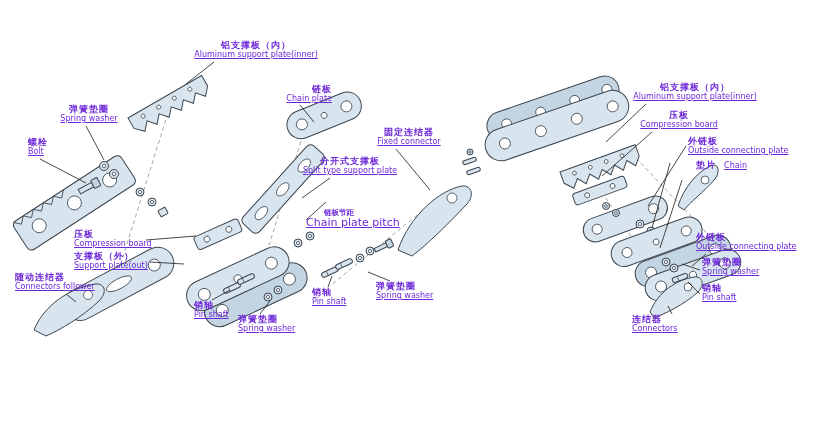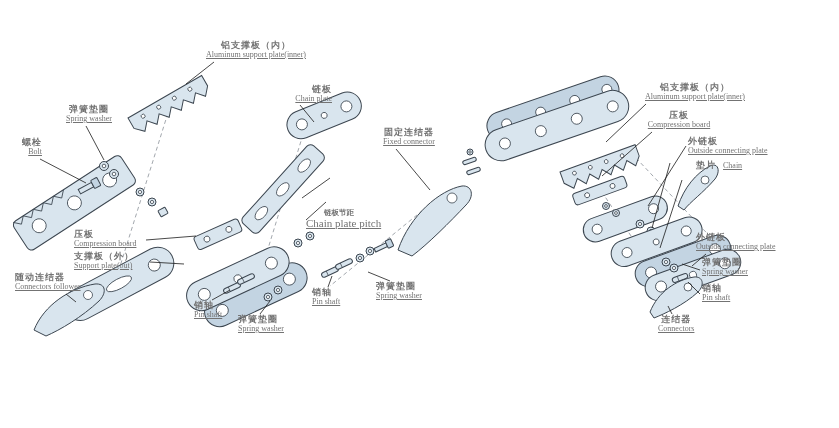--- a/index.html
+++ b/index.html
@@ -6,21 +6,21 @@
   .canvas{position:relative;width:839px;height:428px;background:var(--bg,#ffffff);
           font-family:"DejaVu Sans",sans-serif;overflow:hidden;}
   .canvas svg{position:absolute;left:0;top:0;}
   .part{fill:var(--part_fill,#d9e5ee);stroke:var(--part_stroke,#3c4650);stroke-width:1;}
   .part-dark{fill:var(--part_fill_dark,#c3d4e2);}
   .hole{fill:#ffffff;stroke:var(--part_stroke,#3c4650);stroke-width:0.8;}
   .tooth-line{fill:none;stroke:var(--part_stroke,#3c4650);stroke-width:0.8;}
   .pin-line{stroke:var(--part_stroke,#3c4650);stroke-width:0.7;}
   .axes line{stroke:var(--axis,#8a9098);stroke-width:0.8;stroke-dasharray:4 3;}
   .leaders line{stroke:var(--leader,#1a1a1a);stroke-width:0.8;}
-  .label{position:absolute;line-height:10px;color:#737373;font-family:Liberation Serif, serif;}
+  .label{position:absolute;line-height:10px;color:#6d28d9;}
   .label .zh{display:block;font-size:9px;font-weight:bold;letter-spacing:1px;white-space:nowrap;}
   .label .en{display:block;font-size:8px;text-decoration:underline;white-space:nowrap;}
   .label.sm .zh{font-size:7.5px;letter-spacing:0;}
   .label.sm .en{font-size:11px;}
   .label.single .zh,.label.single .en{display:inline;}
   .label.single .zh{margin-right:3px;padding-left:24px;}
 </style>
 </head>
 <body>
 
@@ -323,32 +323,36 @@
   <div class="label" style="left:282px;top:84px;width:50px;text-align:right;">
     <span class="zh">链板</span>
     <span class="en">Chain plate</span>
   </div>
 
   <div class="label" style="left:374px;top:127px;width:70px;text-align:center;">
     <span class="zh">固定连结器</span>
     <span class="en">Fixed connector</span>
   </div>
 
+  <div class="label" style="left:300px;top:156px;width:100px;text-align:center;">
+    <span class="zh">分开式支撑板</span>
+    <span class="en">Split type support plate</span>
+  </div>
 
   <div class="label sm" style="left:306px;top:184px;width:66px;text-align:center;margin-top:24px;">
     <span class="zh">链板节距</span>
     <span class="en">Chain plate pitch</span>
   </div>
 
   <div class="label" style="left:60px;top:104px;width:58px;text-align:center;">
     <span class="zh">弹簧垫圈</span>
     <span class="en">Spring washer</span>
   </div>
 
-  <div class="label" style="left:22px;top:137px;text-align:right;">
+  <div class="label" style="left:28px;top:137px;">
     <span class="zh">螺栓</span>
     <span class="en">Bolt</span>
   </div>
 
   <div class="label" style="left:74px;top:229px;">
     <span class="zh">压板</span>
     <span class="en">Compression board</span>
   </div>
 
   <div class="label" style="left:15px;top:272px;">
@@ -410,18 +414,18 @@
   <div class="label" style="left:702px;top:257px;">
     <span class="zh">弹簧垫圈</span>
     <span class="en">Spring washer</span>
   </div>
 
   <div class="label" style="left:702px;top:283px;">
     <span class="zh">销轴</span>
     <span class="en">Pin shaft</span>
   </div>
 
-  <div class="label" style="left:658px;top:314px;text-align:center;">
+  <div class="label" style="left:632px;top:314px;">
     <span class="zh">连结器</span>
     <span class="en">Connectors</span>
   </div>
 
 </div>
 
 </body></html>

